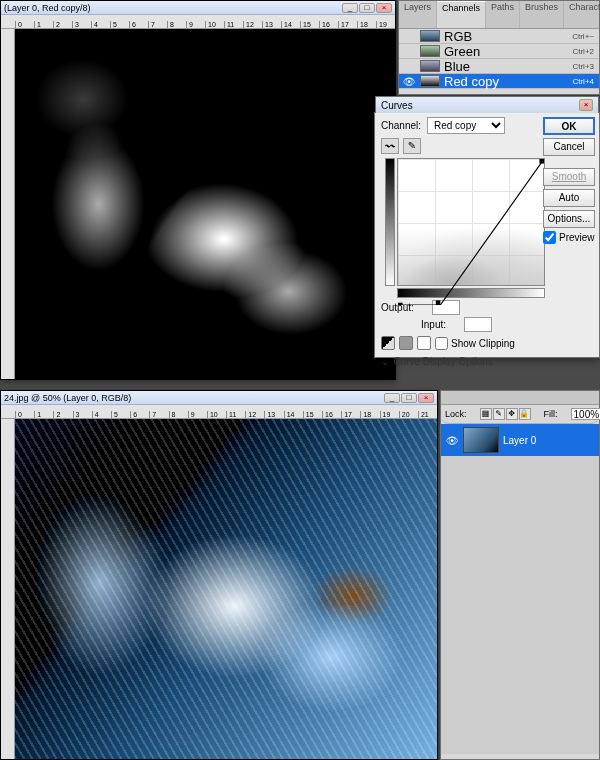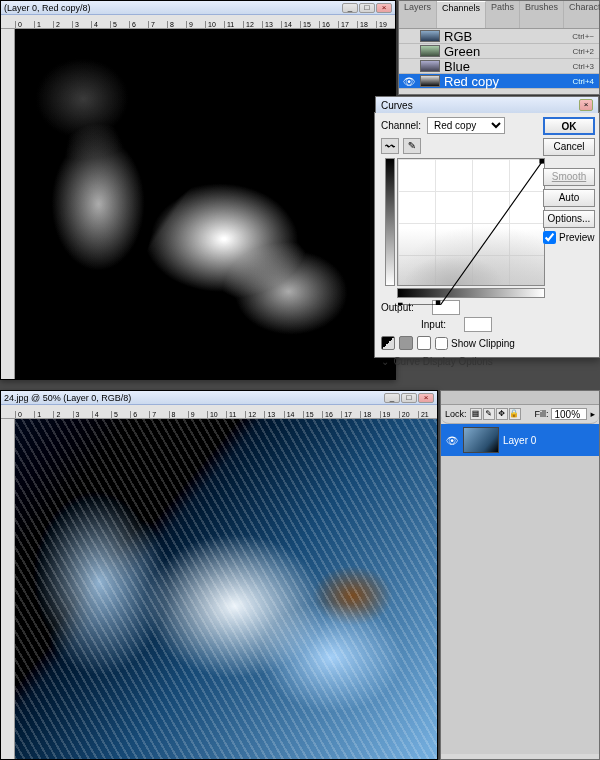--- a/index.html
+++ b/index.html
@@ -160,21 +160,21 @@
   .drop3 { background: #fff; }
   .expander { display:flex; align-items:center; gap:4px; margin-top:6px; font-size:10px; color:#333;}
   .expander .caret { display:inline-block; transform: rotate(0deg); }
 
   
   .layers {
     position: absolute; top: 390px; right: 0; width: 160px; height: 370px;
     background: #d8d8d8; border: 1px solid #6f6f6f;
   }
   .lay-tabs { height: 14px; display:flex; background:#c6c6c6; border-bottom:1px solid #9a9a9a; font-size:9px;}
-  .lay-opts { display:flex; align-items:center; gap:3px; padding:3px 4px; font-size:9px; border-bottom:1px solid #b0b0b0;border-radius:8px;}
+  .lay-opts { display:flex; align-items:center; gap:13px; padding:3px 4px; font-size:9px; border-bottom:1px solid #b0b0b0;border-radius:8px;}
   .lay-opts input[type=text]{ width: 36px; height: 12px; }
   .lockset { display:flex; gap:1px;}
   .lockset span { width:12px; height:12px; border:1px solid #999; background:#e6e6e6; font-size:8px; text-align:center; line-height:10px;}
   .layer-row { display:flex; align-items:center; gap:4px; padding:3px 4px; background:#1a6fe0; color:#fff; }
   .lthumb { width: 36px; height: 26px; border:1px solid #444; background: linear-gradient(130deg,#7fa9cc,#2a4f6f 70%,#000);}
   .layrest { flex:1; background:#ccc; height: calc(100% - 70px); }
 </style>
 </head>
 <body>
 

